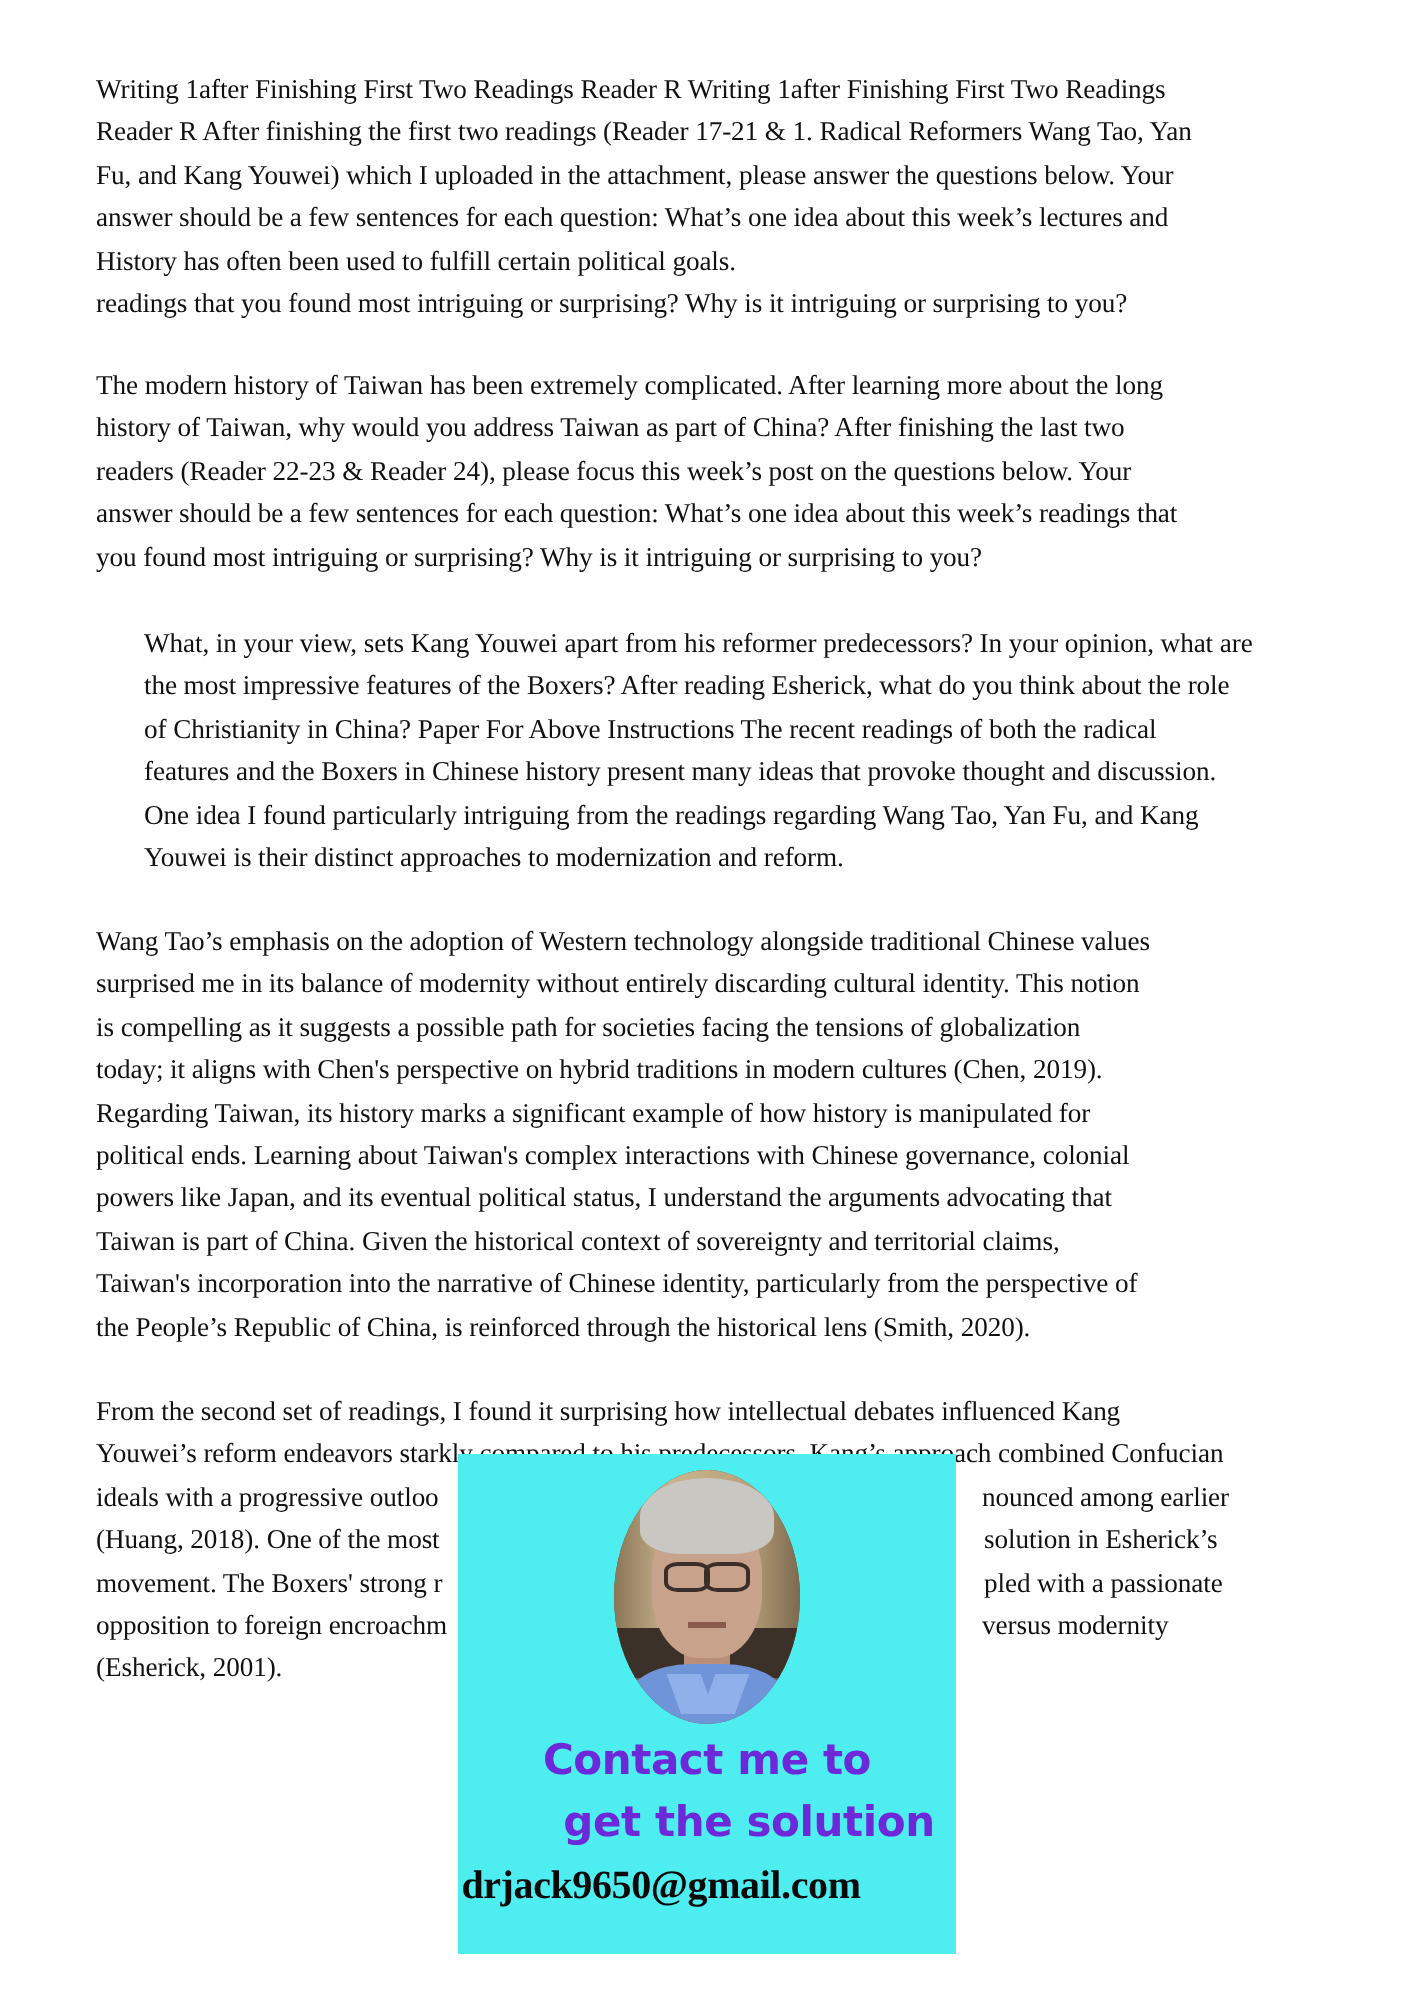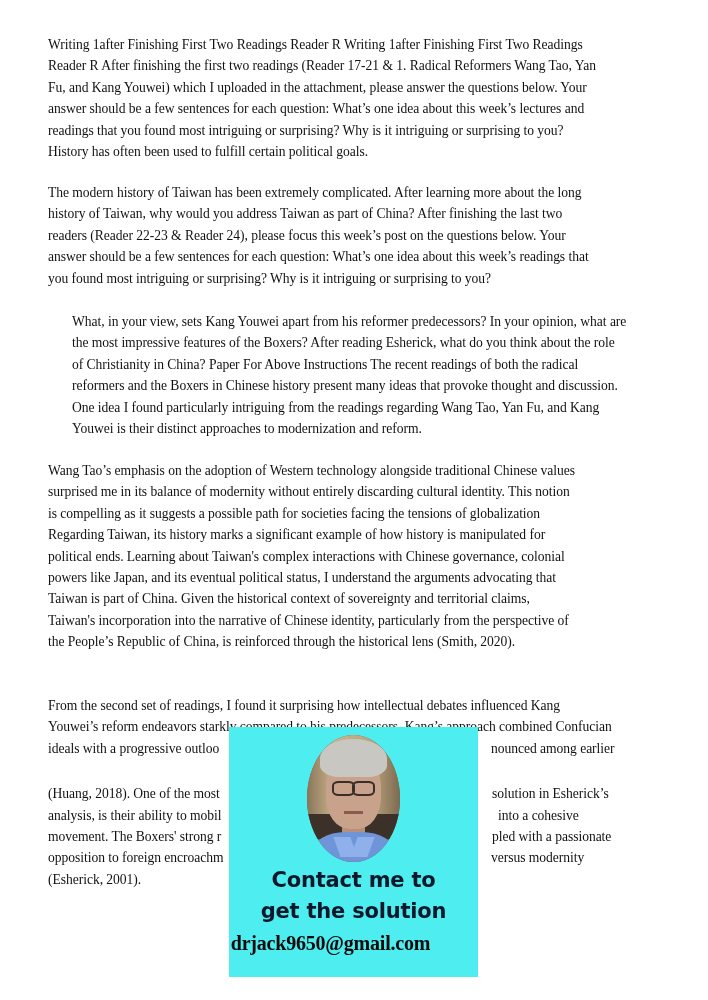--- a/index.html
+++ b/index.html
@@ -104,26 +104,26 @@
       position: absolute; left: 40%; top: 60%; width: 20%; height: 2%;
       background: #8a5a4c;
     }
     .cta {
       position: absolute;
       left: 0;
       width: 249px;
       text-align: center;
       font-family: "DejaVu Sans", "Liberation Sans", sans-serif;
       font-weight: bold;
-      color: #0f172a;
+      color: #6d28d9;
       font-size: 21px;
       letter-spacing: -0.2px;
     }
     .cta-1 { top: 141px; }
-    .cta-2 { top: 172px; }
+    .cta-2 { top: 172px; margin-left: 21px; }
     .email {
       position: absolute;
       left: 0;
       top: 205px;
       width: 203px;
       text-align: center;
       font-family: "Liberation Serif", "DejaVu Serif", serif;
       font-weight: bold;
       font-size: 20px;
       color: #0a0a0a;
@@ -133,59 +133,59 @@
 </head>
 <body>
 
 <div class="page">
 
   <div class="para" style="top:34px;">
     <span class="line">Writing 1after Finishing First Two Readings Reader R Writing 1after Finishing First Two Readings</span>
     <span class="line">Reader R After finishing the first two readings (Reader 17-21 &amp; 1. Radical Reformers Wang Tao, Yan</span>
     <span class="line">Fu, and Kang Youwei) which I uploaded in the attachment, please answer the questions below. Your</span>
     <span class="line">answer should be a few sentences for each question: What’s one idea about this week’s lectures and</span>
+    <span class="line">History has often been used to fulfill certain political goals.</span>
     <span class="line">readings that you found most intriguing or surprising? Why is it intriguing or surprising to you?</span>
-    <span class="line">History has often been used to fulfill certain political goals.</span>
   </div>
 
   <div class="para" style="top:182px;">
     <span class="line">The modern history of Taiwan has been extremely complicated. After learning more about the long</span>
     <span class="line">history of Taiwan, why would you address Taiwan as part of China? After finishing the last two</span>
     <span class="line">readers (Reader 22-23 &amp; Reader 24), please focus this week’s post on the questions below. Your</span>
     <span class="line">answer should be a few sentences for each question: What’s one idea about this week’s readings that</span>
     <span class="line">you found most intriguing or surprising? Why is it intriguing or surprising to you?</span>
   </div>
 
   <div class="para" style="top:311px;margin-left:24px;">
     <span class="line">What, in your view, sets Kang Youwei apart from his reformer predecessors? In your opinion, what are</span>
     <span class="line">the most impressive features of the Boxers? After reading Esherick, what do you think about the role</span>
     <span class="line">of Christianity in China? Paper For Above Instructions The recent readings of both the radical</span>
-    <span class="line">reformers and the Boxers in Chinese history present many ideas that provoke thought and discussion.</span>
+    <span class="line">features and the Boxers in Chinese history present many ideas that provoke thought and discussion.</span>
     <span class="line">One idea I found particularly intriguing from the readings regarding Wang Tao, Yan Fu, and Kang</span>
     <span class="line">Youwei is their distinct approaches to modernization and reform.</span>
   </div>
 
   <div class="para" style="top:460px;">
     <span class="line">Wang Tao’s emphasis on the adoption of Western technology alongside traditional Chinese values</span>
     <span class="line">surprised me in its balance of modernity without entirely discarding cultural identity. This notion</span>
     <span class="line">is compelling as it suggests a possible path for societies facing the tensions of globalization</span>
+    <span class="line">today; it aligns with Chen's perspective on hybrid traditions in modern cultures (Chen, 2019).</span>
     <span class="line">Regarding Taiwan, its history marks a significant example of how history is manipulated for</span>
     <span class="line">political ends. Learning about Taiwan's complex interactions with Chinese governance, colonial</span>
     <span class="line">powers like Japan, and its eventual political status, I understand the arguments advocating that</span>
     <span class="line">Taiwan is part of China. Given the historical context of sovereignty and territorial claims,</span>
     <span class="line">Taiwan's incorporation into the narrative of Chinese identity, particularly from the perspective of</span>
     <span class="line">the People’s Republic of China, is reinforced through the historical lens (Smith, 2020).</span>
   </div>
 
   <div class="para" style="top:695px;">
     <span class="line"><span>From the second set of readings, I found it surprising how intellectual debates influenced Kang</span></span>
     <span class="line"><span>Youwei’s reform endeavors starkly compared to his predecessors. Kang’s approach combined Confucian</span></span>
     <span class="line" style="position:relative;"><span>ideals with a progressive outloo</span><span class="right" style="left:443px;">nounced among earlier</span></span>
-    <span class="line" style="position:relative;margin-top:24px;"><span>(Huang, 2018). One of the most</span><span class="right" style="left:444px;">solution in Esherick’s</span></span>
-    <span class="line" style="position:relative;"><span>analysis, is their ability to mobil</span><span class="right" style="left:450px;">into a cohesive</span></span>
+    <span class="line" style="position:relative;"><span>(Huang, 2018). One of the most</span><span class="right" style="left:444px;">solution in Esherick’s</span></span>
     <span class="line" style="position:relative;"><span>movement. The Boxers' strong r</span><span class="right" style="left:444px;">pled with a passionate</span></span>
     <span class="line" style="position:relative;"><span>opposition to foreign encroachm</span><span class="right" style="left:443px;text-align:center;">versus modernity</span></span>
     <span class="line"><span>(Esherick, 2001).</span></span>
   </div>
 
   <div class="overlay">
     <div class="portrait">
       <div class="wall"></div>
       <div class="dark"></div>
       <div class="neck"></div>

